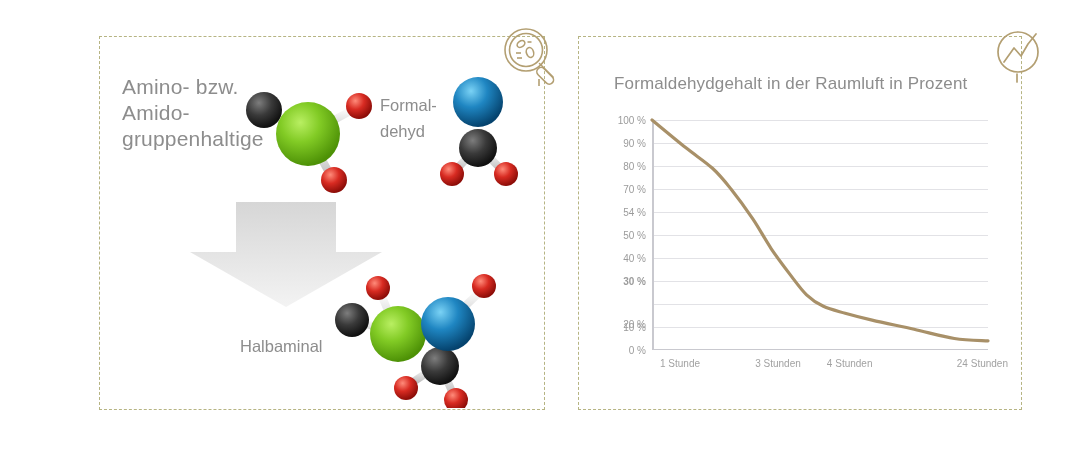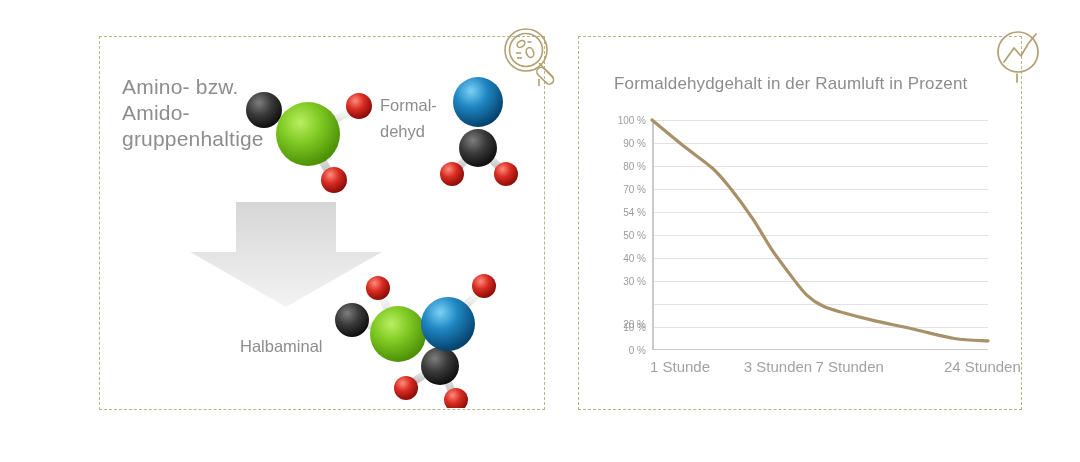--- a/index.html
+++ b/index.html
@@ -61,21 +61,21 @@
     font-size:10px;color:#9b9b9b;transform:translateY(-50%);
     white-space:nowrap;
   }
   #ylabels{position:absolute;left:0;top:0;width:46px;height:230px;}
   #plot{position:absolute;left:52px;top:0;width:336px;height:230px;}
   .gridline{position:absolute;left:0;width:100%;height:1px;background:#e2e2e6;}
   #axis-y{position:absolute;left:0;top:0;width:1.5px;height:230px;background:#c9c9cf;}
   #axis-x{position:absolute;left:0;bottom:0;width:100%;height:1px;background:#c9c9cf;}
   #xlabels{position:absolute;left:52px;top:234px;width:336px;height:24px;}
   .xtick{
-    position:absolute;top:4px;font-size:15px;color:#a2a2a2;
+    position:absolute;top:4px;font-size:10px;color:#a2a2a2;
     transform:translateX(-50%);white-space:nowrap;
   }
 </style>
 </head>
 <body>
 
 <div class="stage">
 
   <div class="panel" id="panel-left"></div>
 
@@ -216,21 +216,21 @@
 
   <div id="chart-area">
     <div id="ylabels">
         <div class="ytick" style="top: 0px;">100 %</div>
         <div class="ytick" style="top: 23px;">90 %</div>
         <div class="ytick" style="top: 46px;">80 %</div>
         <div class="ytick" style="top: 69px;">70 %</div>
         <div class="ytick" style="top: 92px;">54 %</div>
         <div class="ytick" style="top: 115px;">50 %</div>
         <div class="ytick" style="top: 138px;">40 %</div>
-        <div class="ytick" style="top: 161px;">30 %</div>
+        <div class="ytick" style="top: 161px; font-weight: bold;">30 %</div>
         <div class="ytick" style="top: 184px; margin-top: 20px;">20 %</div>
         <div class="ytick" style="top: 207px;">10 %</div>
         <div class="ytick" style="top: 230px;">0 %</div>
       </div>
     <div id="plot">
         <div class="gridline" style="top: 207px;"></div>
         <div class="gridline" style="top: 184px;"></div>
         <div class="gridline" style="top: 161px;"></div>
         <div class="gridline" style="top: 138px;"></div>
         <div class="gridline" style="top: 115px;"></div>
@@ -241,18 +241,18 @@
         <div class="gridline" style="top: 0px;"></div>
       <div id="axis-y"></div>
       <div id="axis-x"></div>
       <svg id="series-svg" width="336" height="230" viewBox="0 0 336 230" style="position:absolute;left:0;top:0;overflow:visible">
           <path d="M 0 0 C 5.6000000000000005 4.599999999999999, 23.520000000000003 19.549999999999997, 33.6 27.599999999999994 C 43.68 35.64999999999999, 52.92 41.399999999999984, 60.48 48.29999999999998 C 68.03999999999999 55.19999999999998, 72.24 60.56666666666666, 78.96 69 C 85.67999999999999 77.43333333333334, 94.08 88.93333333333334, 100.8 98.9 C 107.52 108.86666666666667, 113.12 119.60000000000001, 119.28 128.8 C 125.44 138, 131.88 146.43333333333334, 137.76 154.1 C 143.64 161.76666666666665, 148.96 169.43333333333334, 154.56 174.8 C 160.16 180.16666666666669, 164.92000000000002 183.23333333333335, 171.36 186.3 C 177.8 189.36666666666667, 185.07999999999998 190.89999999999998, 193.2 193.2 C 201.32 195.5, 208.60000000000002 197.41666666666666, 220.08 200.1 C 231.56 202.78333333333333, 248.35999999999999 206.23333333333335, 262.08 209.3 C 275.8 212.36666666666667, 290.08000000000004 216.58333333333334, 302.40000000000003 218.5 C 314.72 220.41666666666666, 330.4 220.41666666666669, 336 220.8" fill="none" stroke="#a89068" stroke-width="3.2" stroke-linecap="round" stroke-linejoin="round"></path>
         </svg>
     </div>
     <div id="xlabels">
         <div class="xtick" style="left: 28px;">1 Stunde</div>
         <div class="xtick" style="left: 126px;">3 Stunden</div>
-        <div class="xtick" style="left: 197.68px;">7 Stunden</div>
+        <div class="xtick" style="left: 197.68px;">4 Stunden</div>
         <div class="xtick" style="left: 330.4px;">24 Stunden</div>
       </div>
   </div>
 
 </div>
 
 </body></html>

